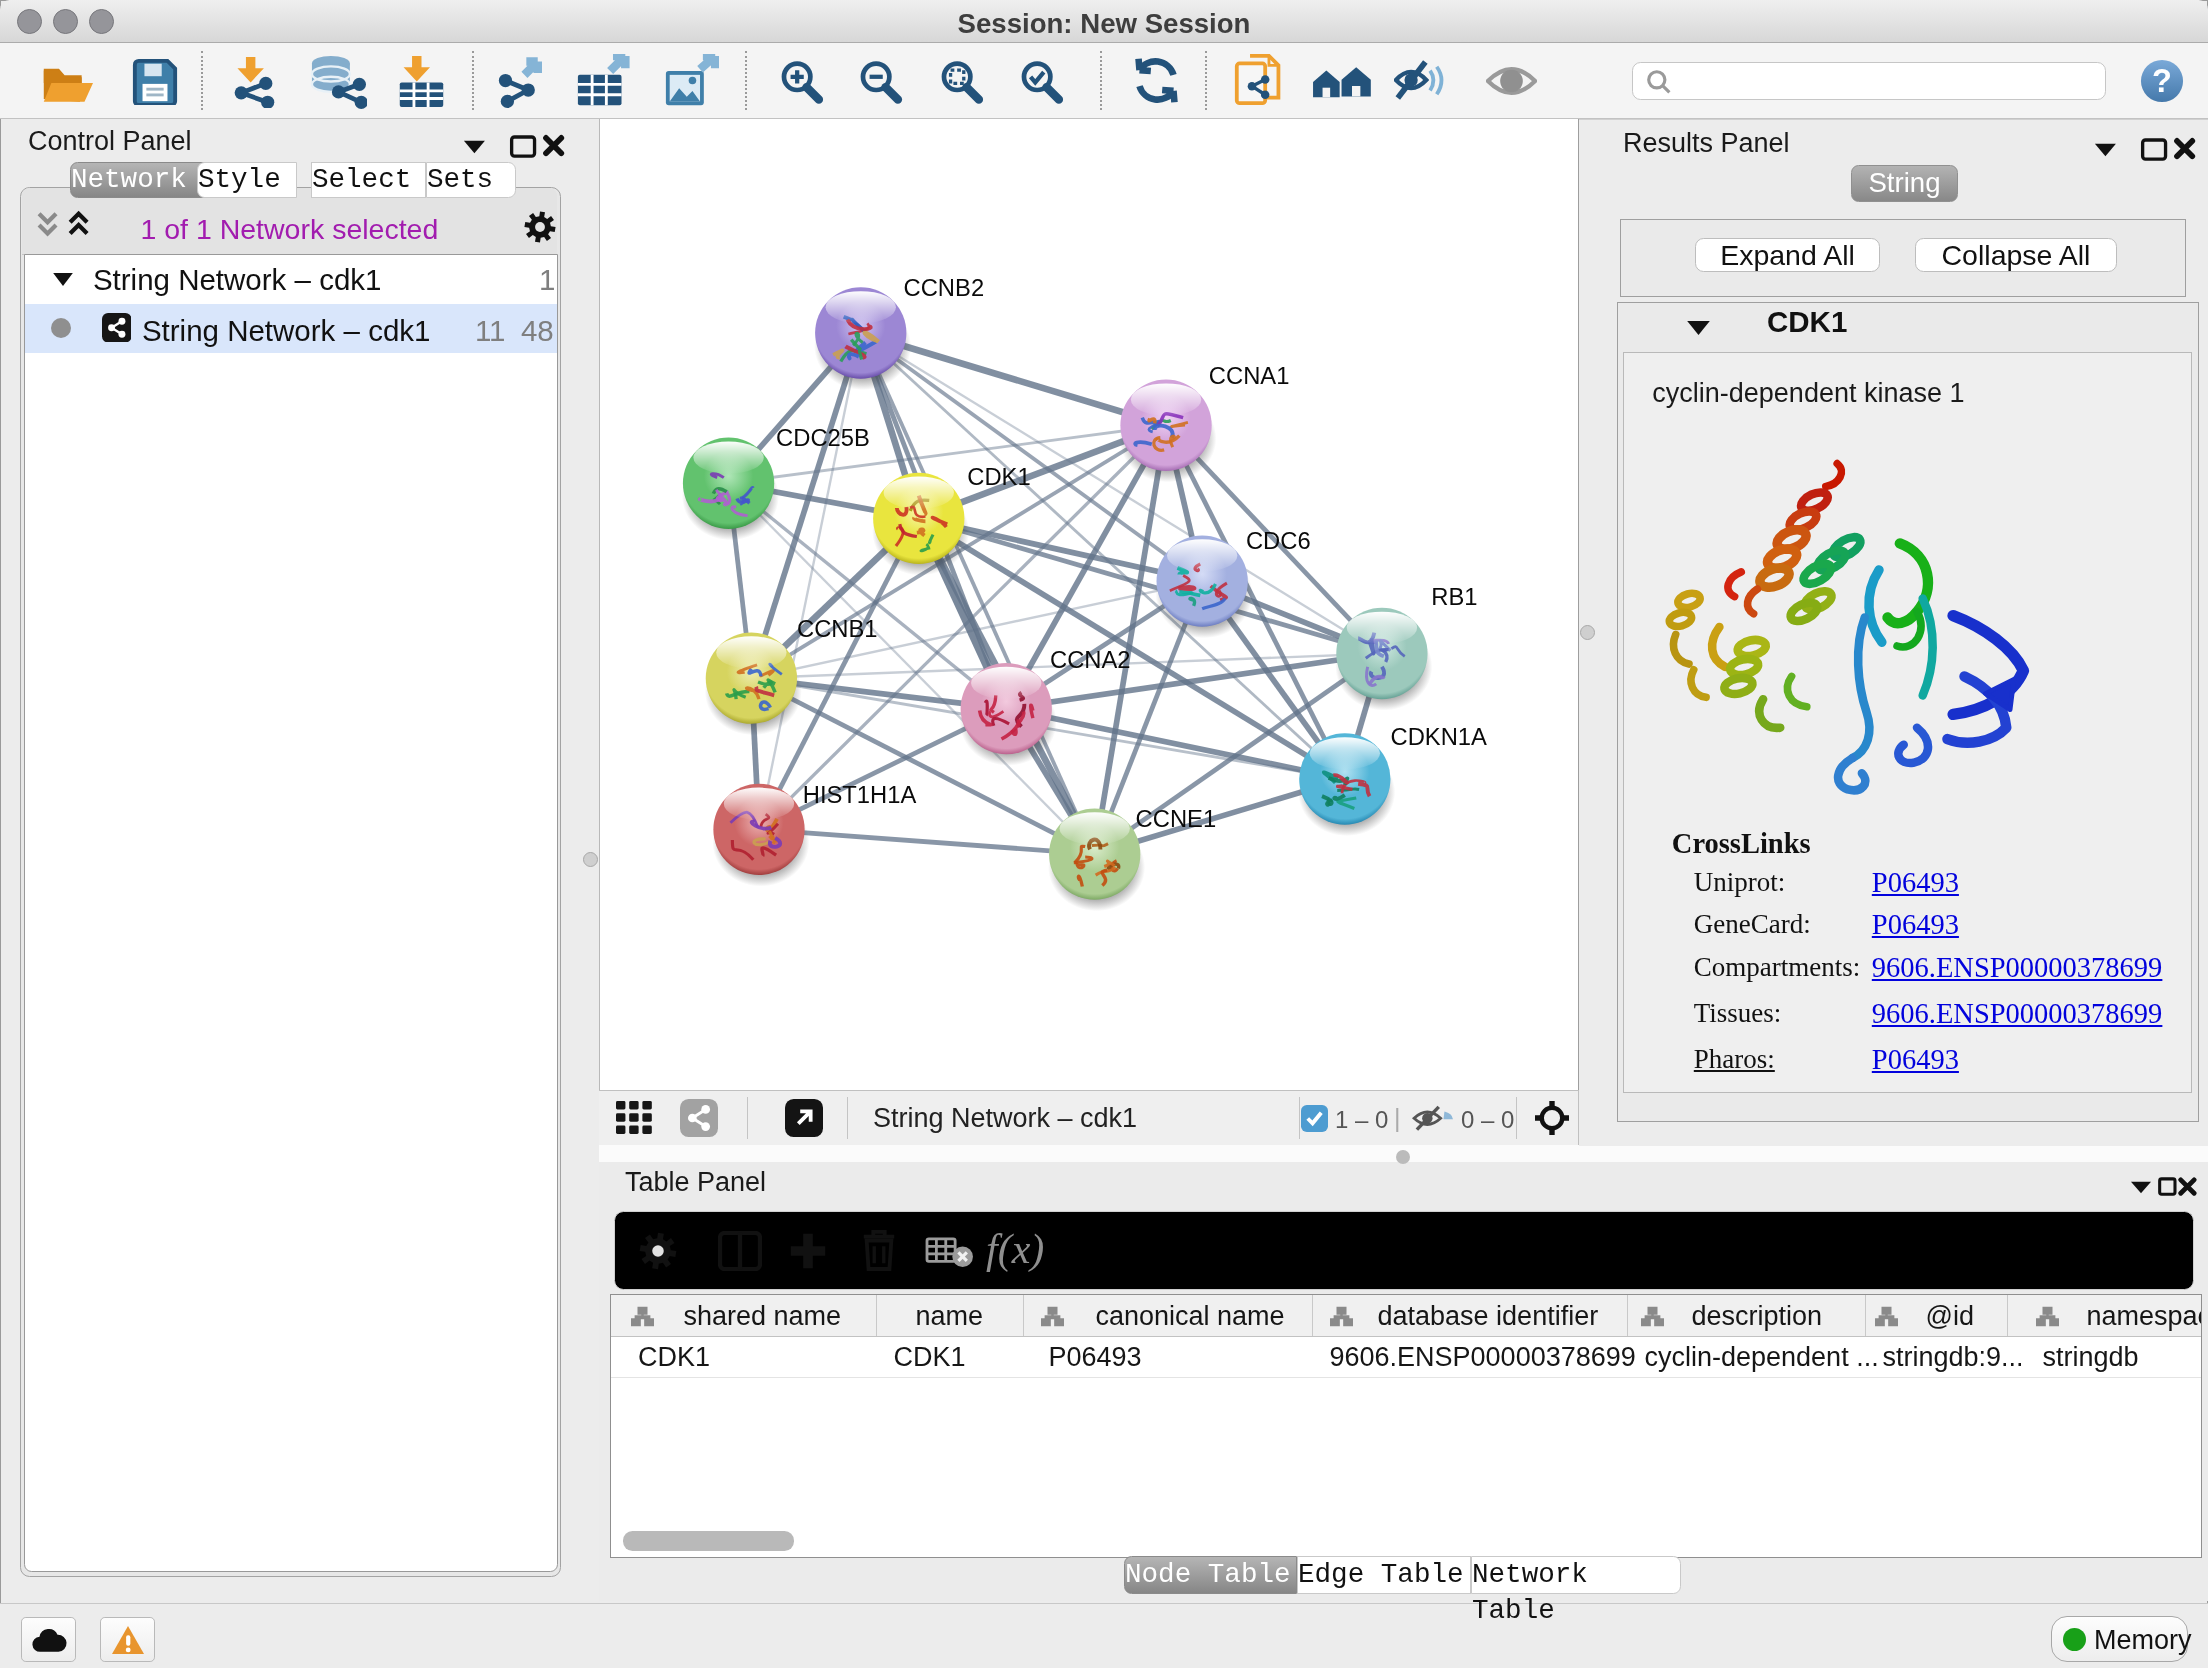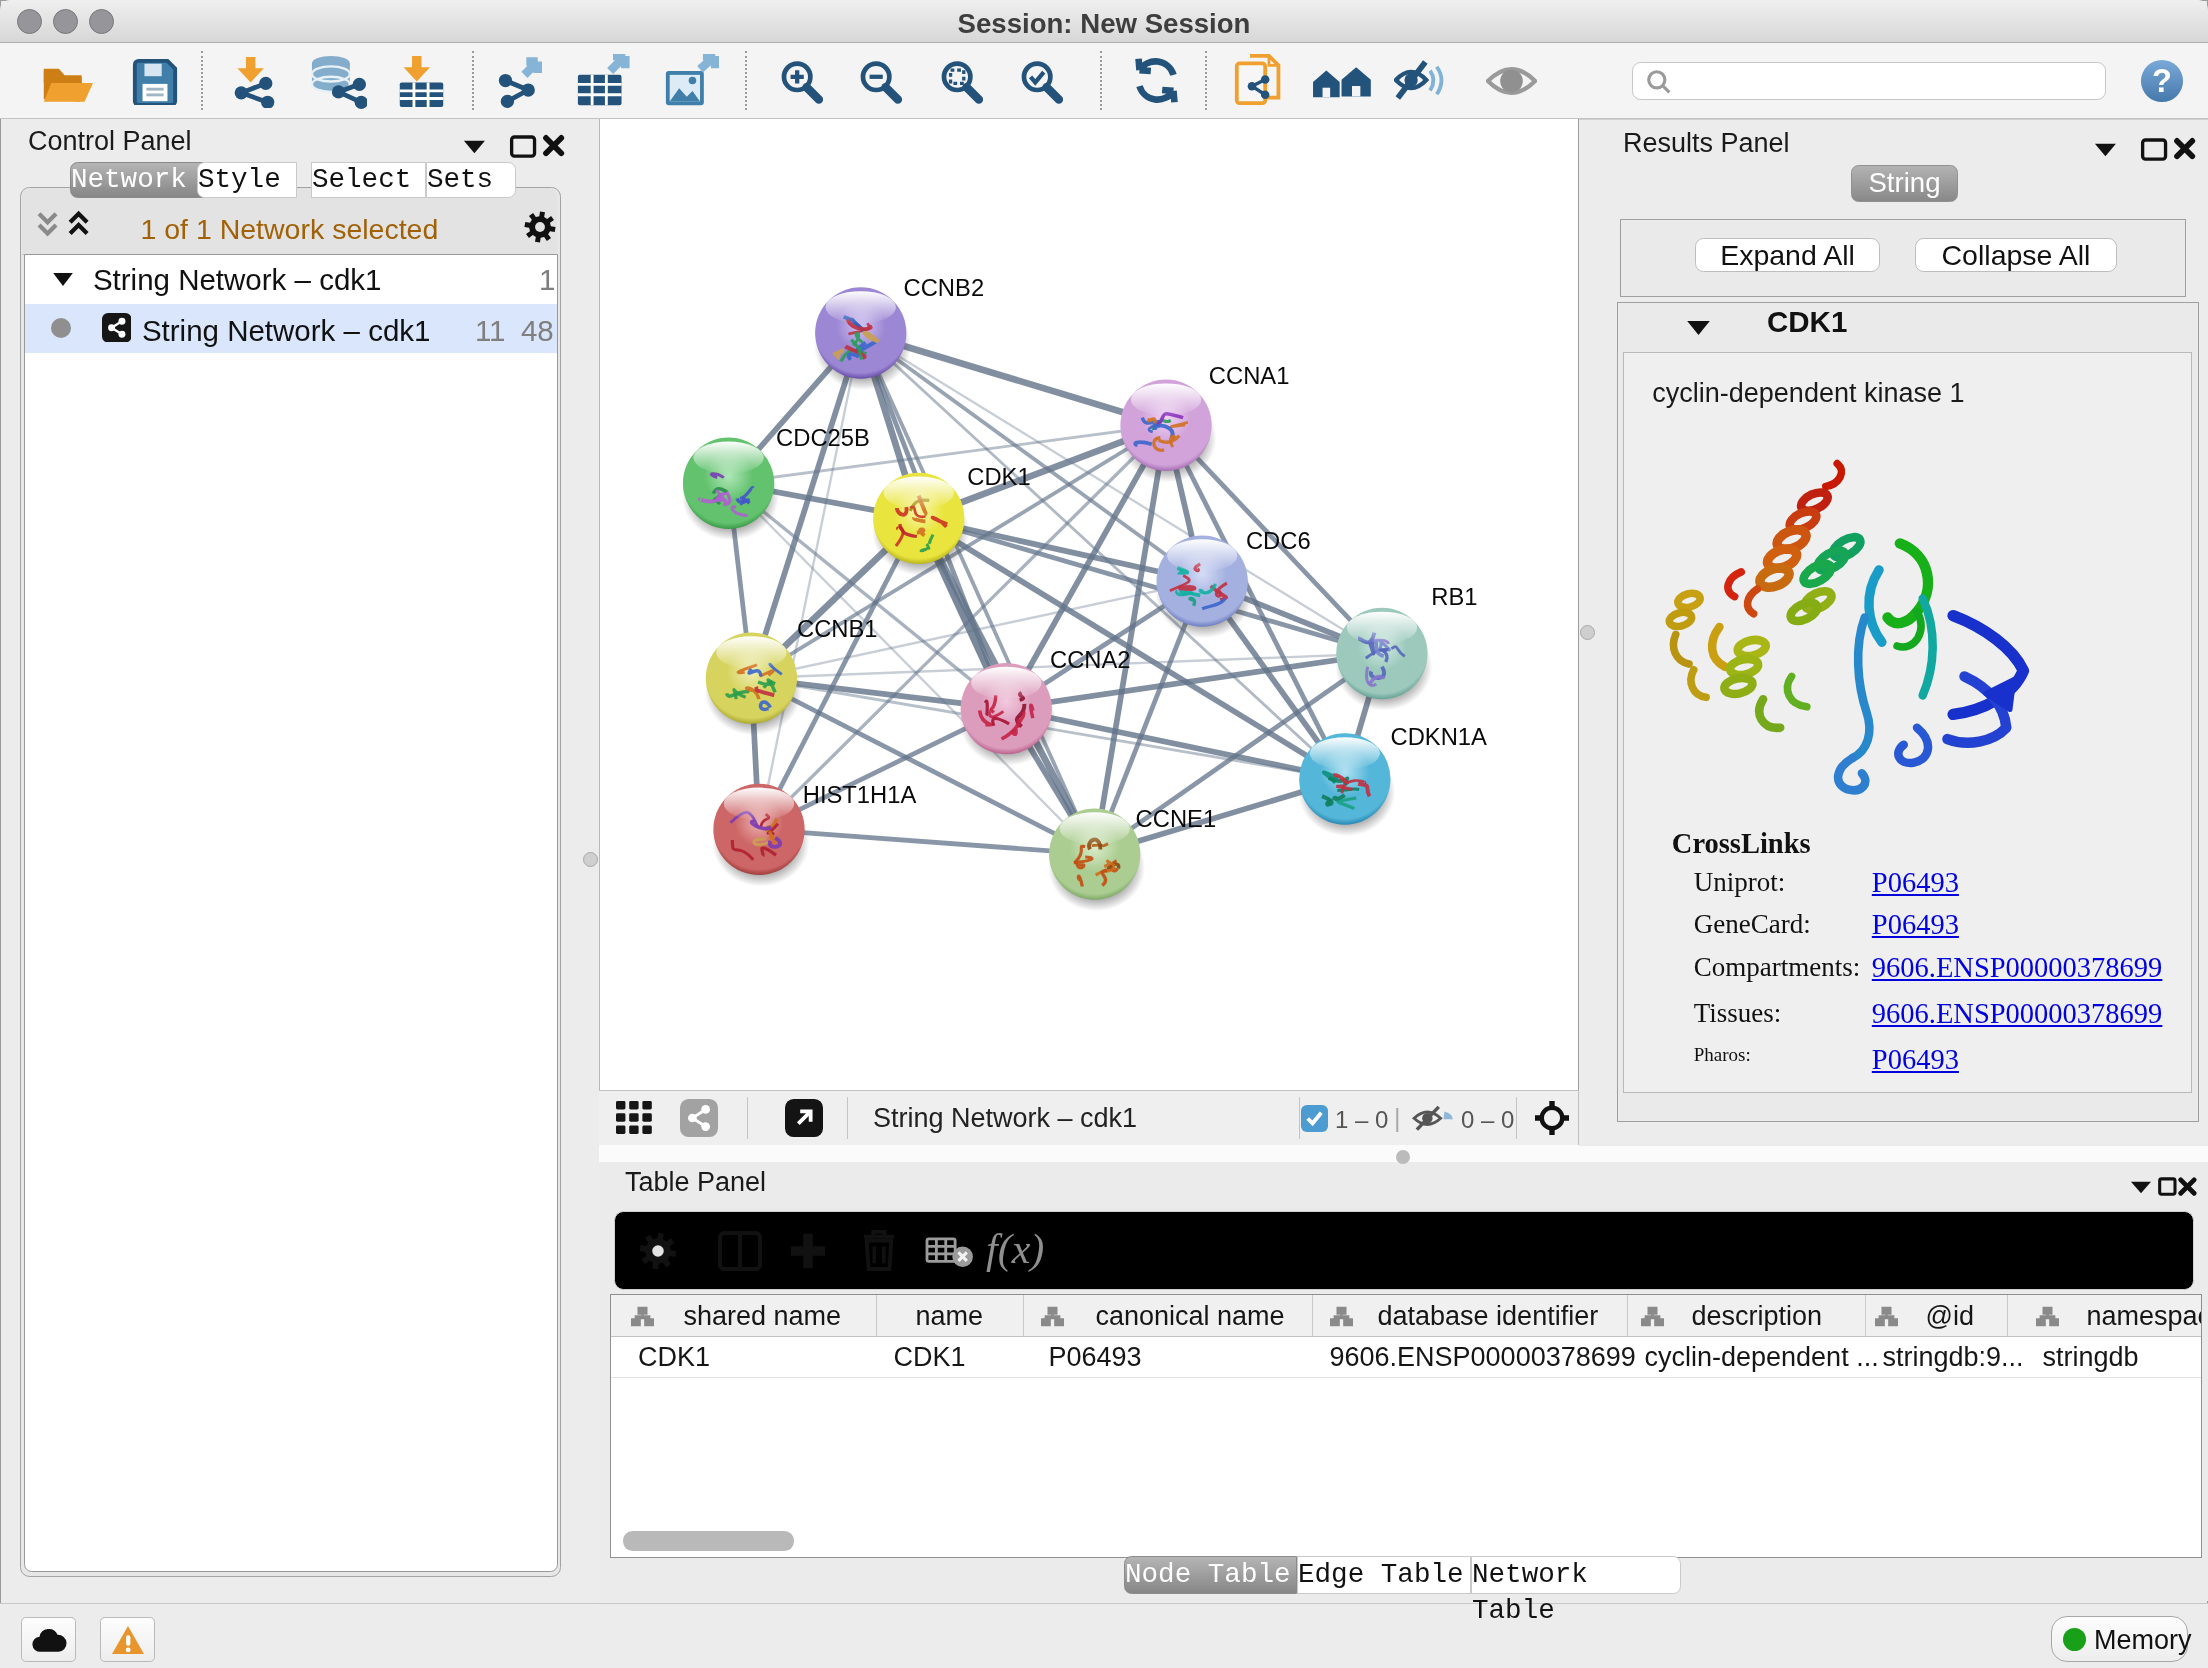--- a/index.html
+++ b/index.html
@@ -193,21 +193,21 @@
   <div class="tab abs" style="left:309px;top:43px;width:113px;">Select</div>
   <div class="tab abs" style="left:424px;top:43px;width:88px;border-radius:0 7.6px 7.6px 0;">Sets</div>
 
   <div class="roundbox abs" style="left:18px;top:68px;width:539px;height:1388px;background:#e7e7e7;"></div>
 
   <div class="abs" style="left:20px;top:69px;width:535px;height:66px;background:#e3e3e3;border-radius:7.6px 7.6px 0 0;border-bottom:1px solid #c6c6c6;"></div>
   <svg class="abs" style="left:34px;top:91px" width="57" height="32" viewBox="0 0 60 34">
     <path d="M3 4 l9 9 9-9 M3 16 l9 9 9-9" stroke="#8a8a8a" stroke-width="4.5" fill="none"></path>
     <path d="M36 13 l9-9 9 9 M36 25 l9-9 9 9" stroke="#111" stroke-width="4.5" fill="none"></path>
   </svg>
-  <div class="abs" style="left:20px;top:94px;width:535px;text-align:center;font-size:28.5px;color:#a16207;">1 of 1 Network selected</div>
+  <div class="abs" style="left:20px;top:94px;width:535px;text-align:center;font-size:28.5px;color:#a21caf;">1 of 1 Network selected</div>
   <svg class="abs" style="left:521px;top:91px" width="34" height="34" viewBox="0 0 36 36">
     <path d="M34.5 18.0 L33.6 23.3 L28.6 22.4 L26.6 25.6 L29.7 29.7 L25.3 32.8 L22.4 28.6 L18.7 29.5 L18.0 34.5 L12.7 33.6 L13.6 28.6 L10.4 26.6 L6.3 29.7 L3.2 25.3 L7.4 22.4 L6.5 18.7 L1.5 18.0 L2.4 12.7 L7.4 13.6 L9.4 10.4 L6.3 6.3 L10.7 3.2 L13.6 7.4 L17.3 6.5 L18.0 1.5 L23.3 2.4 L22.4 7.4 L25.6 9.4 L29.7 6.3 L32.8 10.7 L28.6 13.6 L29.5 17.3 Z" fill="#111"></path>
       <circle cx="18" cy="18" r="5.2" fill="#e3e3e3"></circle>
   </svg>
 
   <div class="abs" style="left:22px;top:135px;width:532px;height:1316px;background:#fff;border:1.9px solid #999;border-radius:0 0 7.6px 7.6px;">
     <div class="abs" style="left:0;top:0;width:100%;height:49px;">
       <svg class="abs" style="left:27.6px;top:17px" width="22" height="15" viewBox="0 0 23 16">
           <path d="M1 1 l21 0 l-10.5 14 z" fill="#111"></path>
         </svg>
@@ -630,21 +630,21 @@
 <path d="M330 232 C 356 244, 372 263, 374 286 C 360 301, 333 306, 312 298" stroke="#2342d2" stroke-width="11"></path>
 <path d="M352 250 l 30 -15 l -4 32 z" stroke="#1830cc" stroke-width="5" fill="#1830cc"></path>
 <path d="M280 286 C 297 300, 295 319, 276 323 C 261 325, 255 312, 266 304" stroke="#2858d4" stroke-width="9"></path>
 </g>
 </svg>
       <div class="serif abs" style="left:48px;top:475px;font-size:28.5px;font-weight:bold;color:#111;">CrossLinks</div>
       <div class="serif abs" style="left:70px;top:514px;font-size:27px;color:#111;">Uniprot:</div>
       <div class="serif abs" style="left:70px;top:556px;font-size:27px;color:#111;">GeneCard:</div>
       <div class="serif abs" style="left:70px;top:599px;font-size:27px;color:#111;">Compartments:</div>
       <div class="serif abs" style="left:70px;top:645px;font-size:27px;color:#111;">Tissues:</div>
-      <div class="serif abs" style="left:70px;top:691px;font-size:19px;color:#111;">Pharos:</div>
+      <div class="serif abs" style="left:70px;top:691px;font-size:27px;color:#111;text-decoration:underline;">Pharos:</div>
       <div class="serif abs" style="left:248px;top:514px;font-size:28.5px;"><span class="lnk">P06493</span></div>
       <div class="serif abs" style="left:248px;top:556px;font-size:28.5px;"><span class="lnk">P06493</span></div>
       <div class="serif abs" style="left:248px;top:599px;font-size:28.5px;"><span class="lnk">9606.ENSP00000378699</span></div>
       <div class="serif abs" style="left:248px;top:645px;font-size:28.5px;"><span class="lnk">9606.ENSP00000378699</span></div>
       <div class="serif abs" style="left:248px;top:691px;font-size:28.5px;"><span class="lnk">P06493</span></div>
     </div>
   </div>
 </div>
 
 <div id="tablepanel" class="abs">

